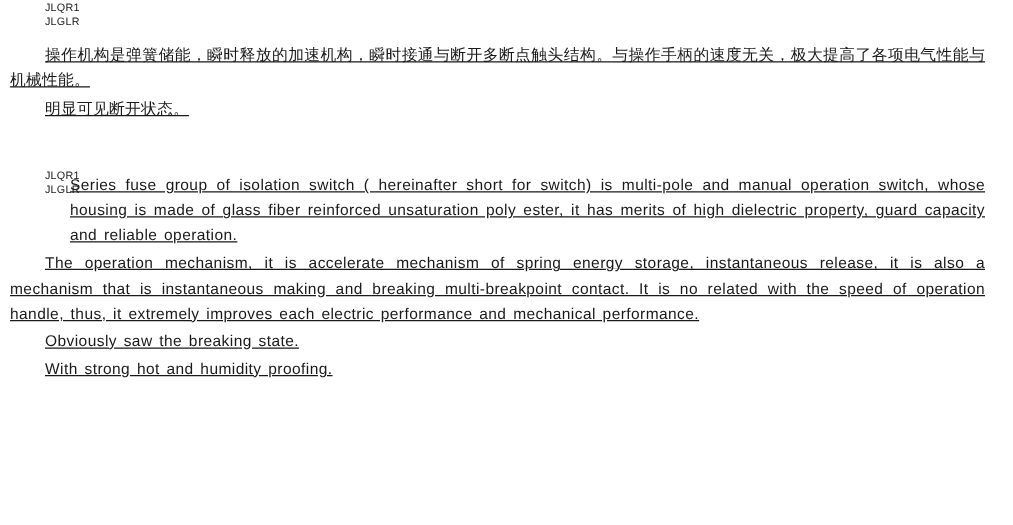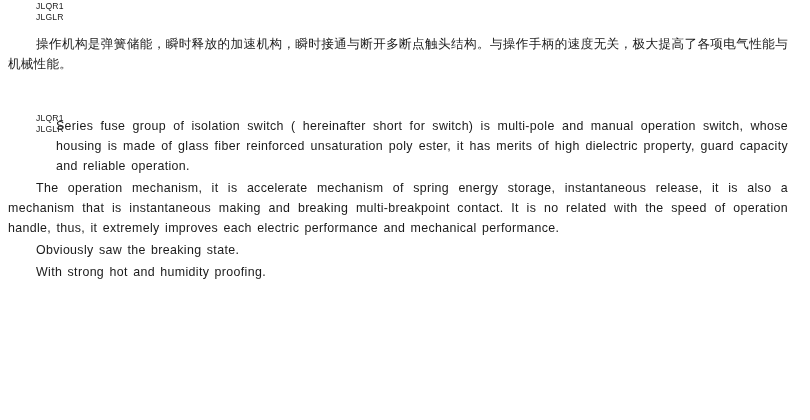--- a/index.html
+++ b/index.html
@@ -13,20 +13,21 @@
     font-family: "Liberation Sans", sans-serif;
     color: #1a1a1a;
     overflow: hidden;
   }
   .page {
     position: relative;
     width: 810px;
     height: 420px;
     box-sizing: border-box;
     padding: 4px 22px 0 8px;
+    text-decoration: underline;
   }
   .para {
     font-size: 12.6px;
     line-height: 1.62;
     margin: 0 0 2px 0;
     text-align: justify;
     text-justify: inter-ideograph;
   }
   .cn {
     font-family: "DejaVu Sans", "Liberation Sans", sans-serif;
@@ -81,20 +82,21 @@
     <p class="para cn lead">
       <span class="model-stack">
         <span>JLQR1</span>
         <span>JLGLR</span>
       </span>
     </p>
 
     <p class="para cn indent">操作机构是弹簧储能，瞬时释放的加速机构，瞬时接通与断开多断点触头结构。与操作手柄的速度无关，极大提高了各项电气性能与机械性能。</p>
 
 
+    <p class="para cn indent">明显可见断开状态。</p>
 
 
 
   </div>
 
   <div class="spacer-md"></div>
 
   <div class="block-en">
 
     <p class="para en lead">

